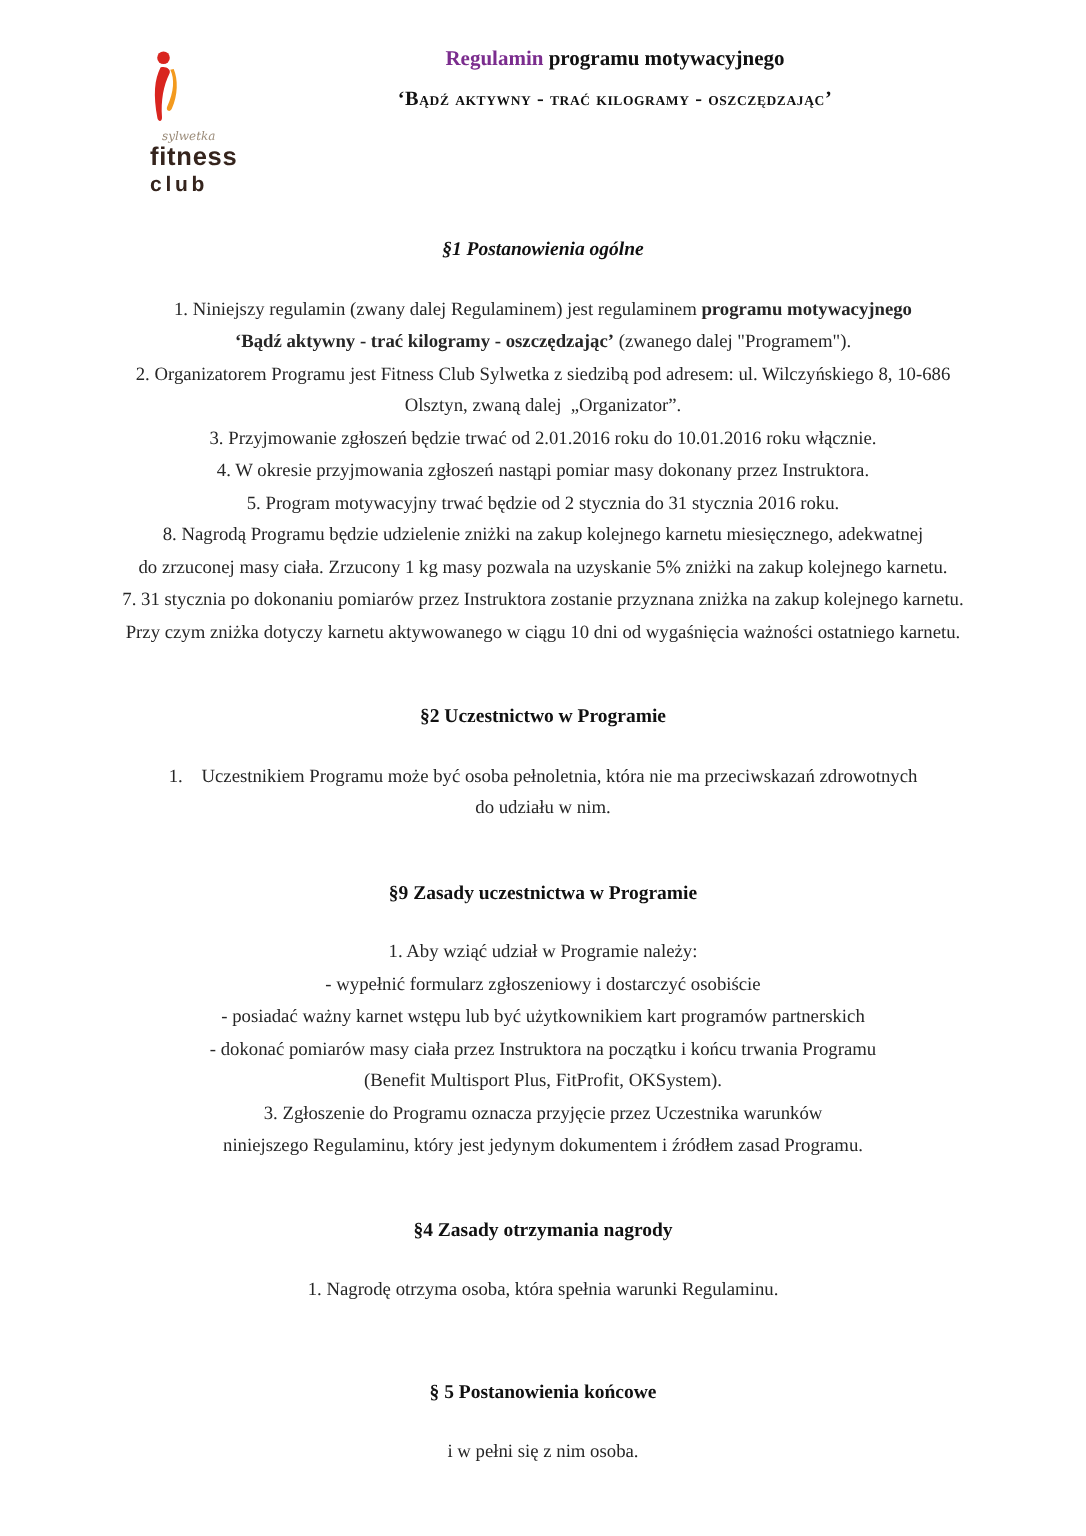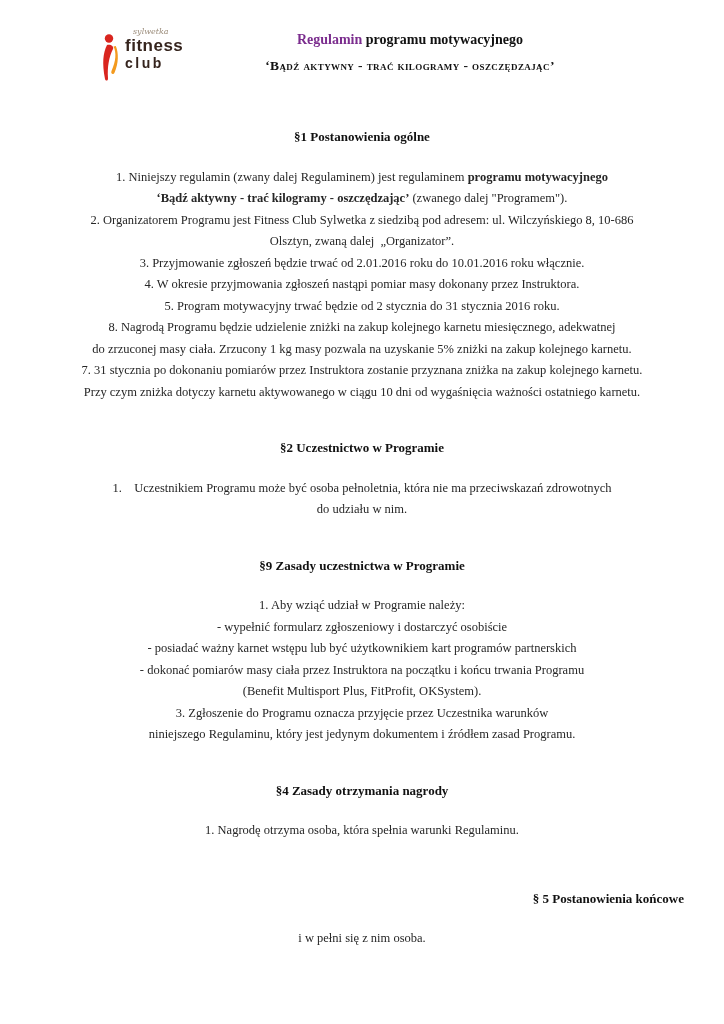--- a/index.html
+++ b/index.html
@@ -29,20 +29,21 @@
     width: 100%;
     height: 66px;
   }
   .logo {
     position: absolute;
     left: 100px;
     top: 2px;
     display: flex;
     align-items: flex-start;
     gap: 3px;
+    flex-direction: column;
   }
   .logo-figure {
     width: 22px;
     height: 52px;
     flex: 0 0 auto;
     margin-top: 4px;
   }
   .logo-text {
     font-family: "Liberation Sans", sans-serif;
     color: var(--logo_text, #35241d);
@@ -101,22 +102,22 @@
     text-align: center;
     font-size: 12.5px;
     line-height: 21.5px;
   }
   .sec-heading {
     font-weight: 700;
     font-size: 13px;
     color: #111111;
     margin: 34px 0 19px 0;
   }
-  .doc-section:first-child .sec-heading { margin-top: 30px; }
-  .doc-section:last-child  .sec-heading { margin-top: 46px; text-align: right; }
+  .doc-section:first-child .sec-heading { margin-top: 59px; font-style: italic; }
+  .doc-section:last-child  .sec-heading { margin-top: 46px; }
   .doc-line {
     white-space: pre;
   }
   .doc-line .b {
     font-weight: 700;
   }
 </style>
 </head>
 <body>
 

